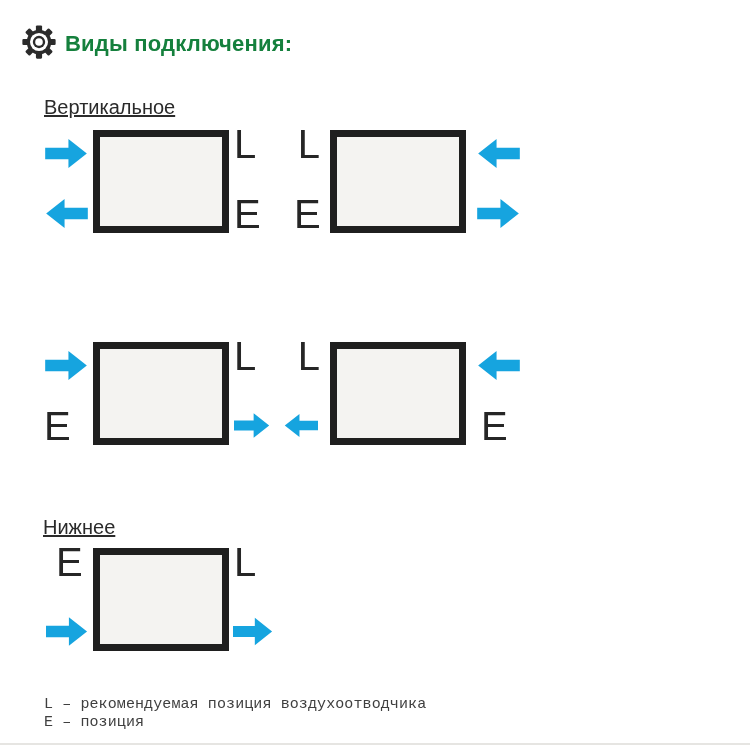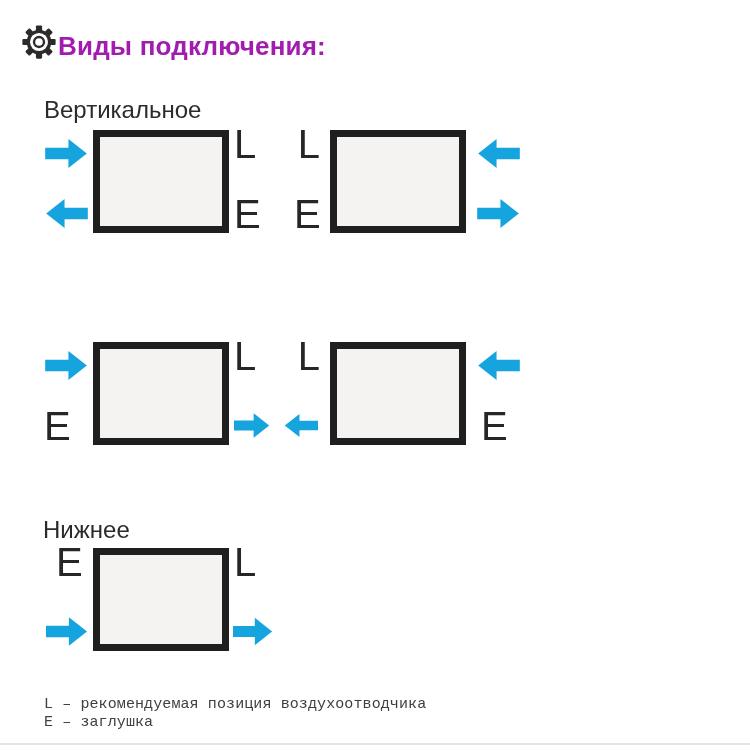--- a/index.html
+++ b/index.html
@@ -16,26 +16,26 @@
     width:750px;height:750px;
     background:#fff;
     font-family:"Liberation Sans","DejaVu Sans",sans-serif;
     color:var(--text);
     overflow:hidden;
   }
   .abs{position:absolute;}
   
   .gear{left:20px;top:23px;width:38px;height:38px;}
   .page-title{
-    left:58px;top:31px;
-    font-size:26px;font-weight:700;color:#a21caf;letter-spacing:.2px;
+    left:65px;top:31px;
+    font-size:22px;font-weight:700;color:#15803d;letter-spacing:.2px;
   }
   
   .section-title{
-    font-size:24px;font-weight:400;color:var(--text);
+    font-size:20px;font-weight:400;color:var(--text);text-decoration:underline;
   }
   
   .radiator{
     width:136px;height:103px;box-sizing:border-box;
     border:7px solid var(--outline);
     background:var(--fill);
   }
   
   .port-label{
     width:26px;height:34px;
@@ -155,16 +155,16 @@
         <polygon points="0,10 24,10 24,1 43,16 24,31 24,22 0,22"></polygon>
       </svg>
   </span>
   <span class="abs arrow" style="left:233px;top:616px;width:40px;">
     <svg viewBox="0 0 44 32">
         <polygon points="0,10 24,10 24,1 43,16 24,31 24,22 0,22"></polygon>
       </svg>
   </span>
 
   <div class="abs legend-line" style="top:696px;">L – рекомендуемая позиция воздухоотводчика</div>
-  <div class="abs legend-line" style="top:714px;">E – заглушка</div>
+  <div class="abs legend-line" style="top:714px;">E – позиция</div>
 
   <div class="abs divider"></div>
 </div>
 
 </body></html>

